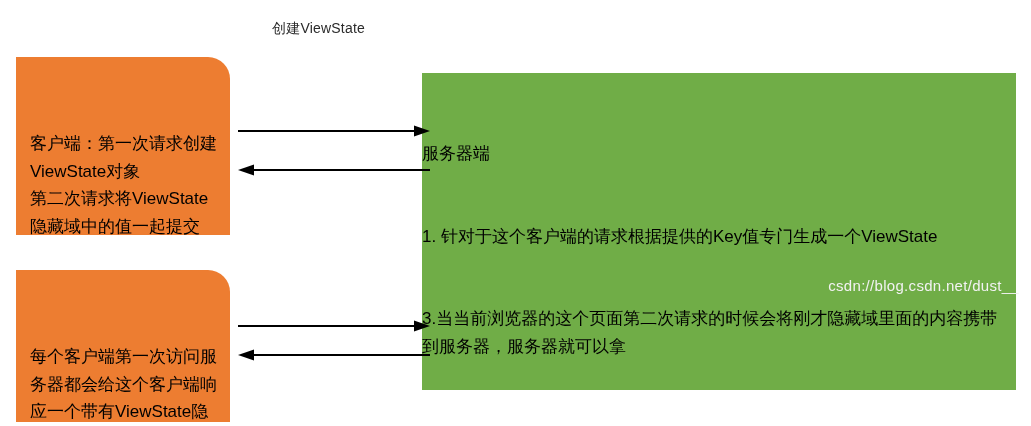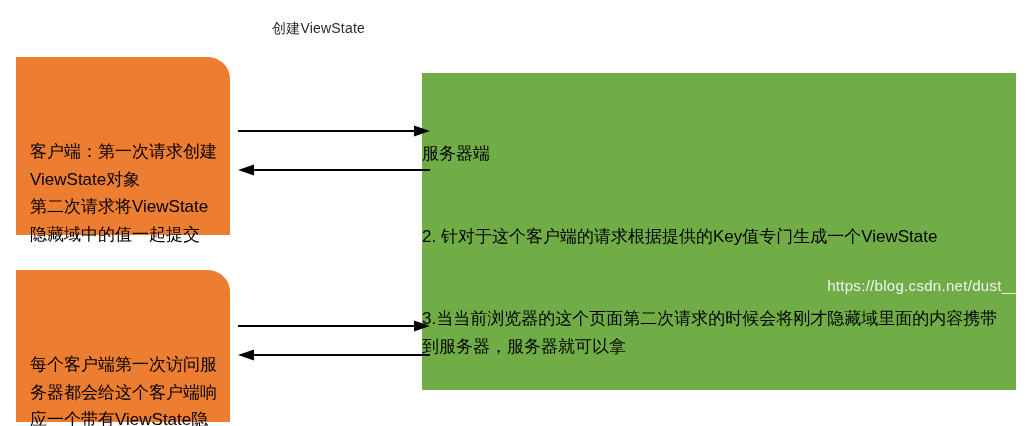--- a/index.html
+++ b/index.html
@@ -29,21 +29,21 @@
     font-size: 14px;
     color: #2b2b2b;
     letter-spacing: 0.2px;
     white-space: nowrap;
   }
 
   
   .node {
     position: absolute;
     box-sizing: border-box;
-    padding: 26px 12px 10px 14px;
+    padding: 18px 12px 10px 14px;
     font-size: 17px;
     line-height: 1.62;
     color: #000000;
     white-space: pre-wrap;
     word-break: break-word;
   }
 
   .node-client {
     background: #ed7d31;
     border-top-right-radius: 22px;
@@ -116,21 +116,21 @@
     <span class="node-line">客户端：第一次请求创建ViewState对象
 第二次请求将ViewState隐藏域中的值一起提交</span>
   </div>
 
   <div class="node node-client node-client-2">
     <span class="node-line">每个客户端第一次访问服务器都会给这个客户端响应一个带有ViewState隐藏域的HTML文件</span>
   </div>
 
   <div class="node node-server">
     <span class="node-line">服务器端</span>
-    <span class="node-line">2. 针对于这个客户端的请求根据提供的Key值专门生成一个ViewState</span>
+    <span class="node-line">1. 针对于这个客户端的请求根据提供的Key值专门生成一个ViewState</span>
     <span class="node-line">3.当当前浏览器的这个页面第二次请求的时候会将刚才隐藏域里面的内容携带到服务器，服务器就可以拿</span>
   </div>
 
   <div class="arrow arrow-1">
     <svg width="192" height="14" viewBox="0 0 192 14">
       <line x1="0" y1="7" x2="180" y2="7" stroke="#000000" stroke-width="2.2"></line>
       <polygon points="192,7 176,1.5 176,12.5" fill="#000000"></polygon>
     </svg>
   </div>
 
@@ -148,15 +148,15 @@
     </svg>
   </div>
 
   <div class="arrow arrow-4">
     <svg width="192" height="14" viewBox="0 0 192 14">
       <line x1="12" y1="7" x2="192" y2="7" stroke="#000000" stroke-width="2.2"></line>
       <polygon points="0,7 16,1.5 16,12.5" fill="#000000"></polygon>
     </svg>
   </div>
 
-  <div class="watermark">https://blog.csdn.net/dust__</div>
+  <div class="watermark">csdn://blog.csdn.net/dust__</div>
 
 </div>
 
 </body></html>

